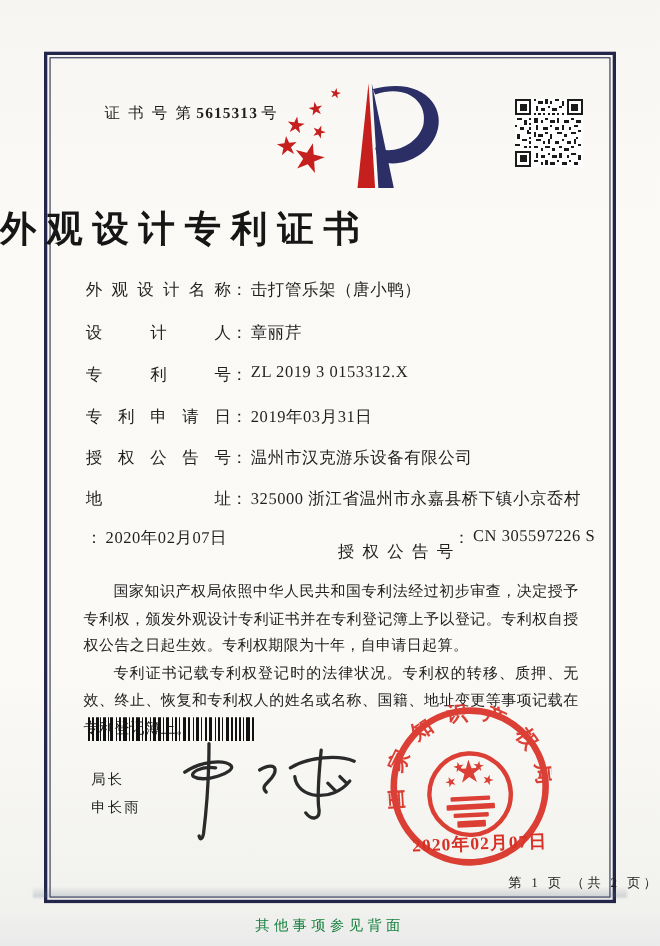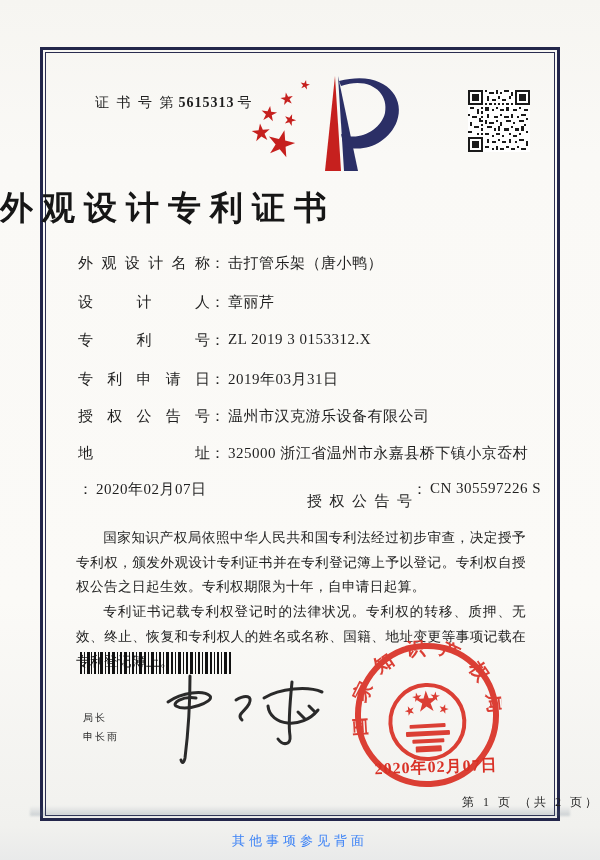--- a/index.html
+++ b/index.html
@@ -20,26 +20,26 @@
   .row{position:absolute;left:78px;display:flex;font-size:15px;white-space:nowrap;}
   .row .lbl{width:132px;text-align:justify;text-align-last:justify;flex:none;}
   .row .colon{flex:none;}
   .row .val{margin-left:3px;letter-spacing:.5px;}
   .row .val2lbl{width:105px;text-align:justify;text-align-last:justify;flex:none;margin-left:36px;margin-top:12px;}
   .r1{top:254px}.r2{top:293px}.r3{top:331px}.r4{top:370px}.r5{top:407px}.r6{top:444px}.r7{top:480px}
   .r7 .val{width:175px;flex:none;}
   .bodytext{position:absolute;left:76px;top:506px;width:450px;font-size:13.6px;line-height:1.82;text-align:justify;color:#222;margin-top:20px;}
   .bodytext p{margin:0;text-indent:2em;letter-spacing:.4px;}
   .barcode{position:absolute;left:80px;top:652px;width:152px;height:22px;}
-  .signer{position:absolute;left:83px;top:697px;font-size:10px;letter-spacing:2px;line-height:1.9;margin-top:11px;}
+  .signer{position:absolute;left:83px;top:697px;font-size:13px;letter-spacing:2px;line-height:1.9;}
   .signature{position:absolute;left:152px;top:668px;width:185px;height:100px;}
   .seal{position:absolute;left:352px;top:640px;width:150px;height:150px;transform:rotate(-3deg);opacity:.92;}
   .seal-date{position:absolute;left:356px;top:757px;width:160px;text-align:center;color:#d93025;font-size:16px;font-weight:700;letter-spacing:1px;transform:rotate(-2deg);}
   .pageno{position:absolute;left:0;right:0;top:794px;text-align:right;font-size:12px;letter-spacing:3px;}
-  .backnote{position:absolute;left:0;right:0;top:832px;text-align:center;font-size:13px;letter-spacing:4px;color:#3b82f6;}
+  .backnote{position:absolute;left:0;right:0;top:832px;text-align:center;font-size:13px;letter-spacing:4px;color:#15803d;}
   .shadow-bottom{position:absolute;left:30px;right:30px;top:806px;height:10px;background:linear-gradient(180deg,rgba(90,110,130,0),rgba(90,110,130,.25));filter:blur(1px);}
 </style>
 </head>
 <body>
 
 <div class="frame">
   <div class="frame-inner"></div>
 </div>
 
 <div class="cert-no"><span>证 书 号 第</span><b>5615313</b><span>号</span></div>

